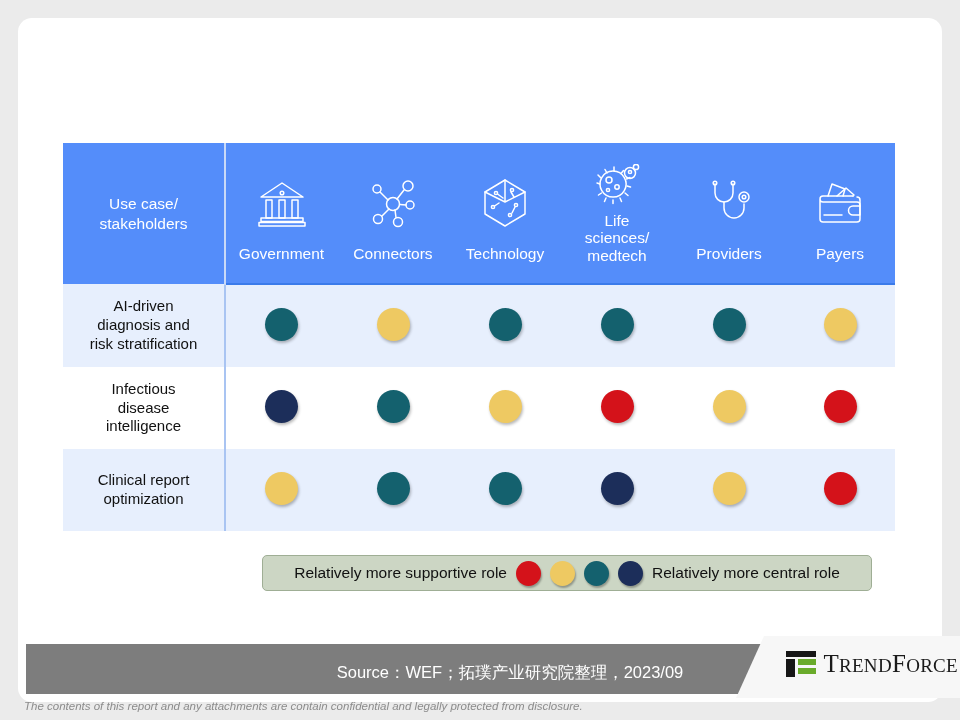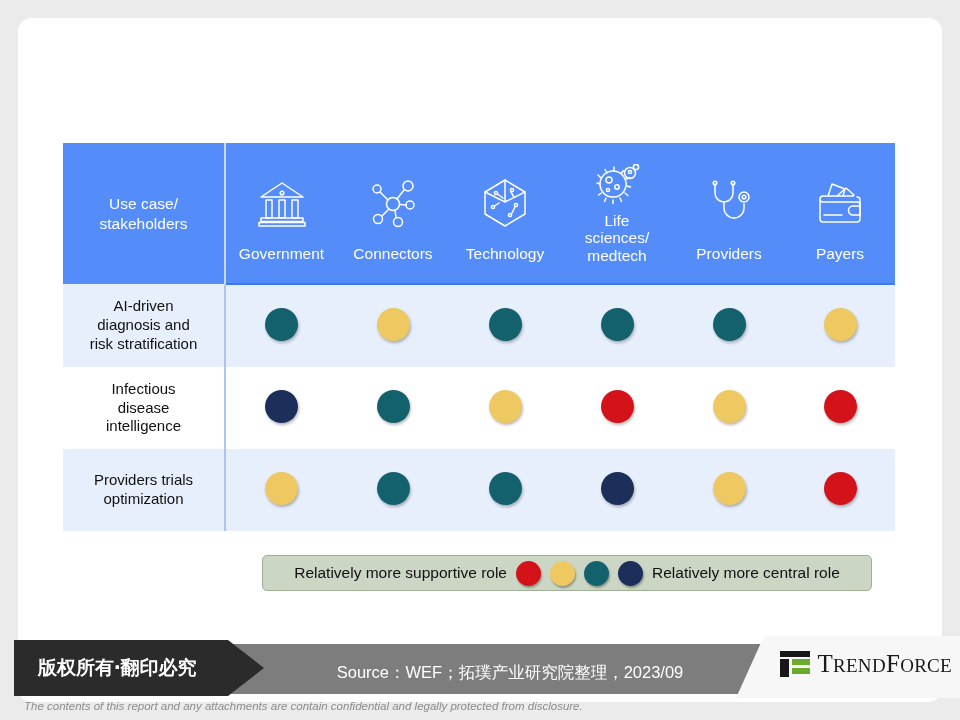--- a/index.html
+++ b/index.html
@@ -100,21 +100,21 @@
   #copy-tag span{
     color:#ffffff;font-size:19px;font-weight:bold;padding-left:24px;white-space:nowrap;
     font-family:"DejaVu Sans","Liberation Sans",sans-serif;
   }
   #tf-block{
     position:absolute;right:0;top:0;width:230px;height:62px;z-index:5;
     background:#f7f7f7;
     clip-path:polygon(34px 0,230px 0,230px 62px,6px 62px);
   }
   #tf-logo{
-    position:absolute;right:8px;top:14px;display:flex;align-items:center;gap:7px;z-index:6;
+    position:absolute;right:2px;top:14px;display:flex;align-items:center;gap:7px;z-index:6;
   }
   #tf-mark{width:30px;height:26px;position:relative;}
   #tf-mark .b1{position:absolute;left:0;top:0;width:30px;height:6px;background:#171717;}
   #tf-mark .b2{position:absolute;left:0;top:8px;width:9px;height:18px;background:#171717;}
   #tf-mark .b3{position:absolute;left:12px;top:8px;width:18px;height:6px;background:#6aab2b;}
   #tf-mark .b4{position:absolute;left:12px;top:17px;width:18px;height:6px;background:#6aab2b;}
   #tf-name{
     font-family:"Liberation Serif","DejaVu Serif",serif;font-size:25px;color:#1a1a1a;
     letter-spacing:.3px;white-space:nowrap;
   }
@@ -283,21 +283,21 @@
         <td class="data-cell"><span class="dot" style="background: rgb(28, 46, 90);"></span></td>
         <td class="data-cell"><span class="dot" style="background: rgb(20, 97, 110);"></span></td>
         <td class="data-cell"><span class="dot" style="background: rgb(238, 201, 98);"></span></td>
         <td class="data-cell"><span class="dot" style="background: rgb(212, 18, 26);"></span></td>
         <td class="data-cell"><span class="dot" style="background: rgb(238, 201, 98);"></span></td>
         <td class="data-cell"><span class="dot" style="background: rgb(212, 18, 26);"></span></td>
       </tr>
 
       <tr class="row-a">
         <td class="row-label">
-          <div>Providers trials</div>
+          <div>Clinical report</div>
           <div>optimization</div>
         </td>
         <td class="data-cell"><span class="dot" style="background: rgb(238, 201, 98);"></span></td>
         <td class="data-cell"><span class="dot" style="background: rgb(20, 97, 110);"></span></td>
         <td class="data-cell"><span class="dot" style="background: rgb(20, 97, 110);"></span></td>
         <td class="data-cell"><span class="dot" style="background: rgb(28, 46, 90);"></span></td>
         <td class="data-cell"><span class="dot" style="background: rgb(238, 201, 98);"></span></td>
         <td class="data-cell"><span class="dot" style="background: rgb(212, 18, 26);"></span></td>
       </tr>
     </tbody>
@@ -309,23 +309,20 @@
     <span class="lg-dot" style="background: rgb(238, 201, 98);"></span>
     <span class="lg-dot" style="background: rgb(20, 97, 110);"></span>
     <span class="lg-dot" style="background: rgb(28, 46, 90);"></span>
     <span class="lg-text">Relatively more central role</span>
   </div>
 </div>
 
 <div id="footer">
   <div id="src-bar"></div>
   <div id="src-text">Source：WEF；拓璞产业研究院整理，2023/09</div>
-  <div id="copy-tag">
-    <span>版权所有‧翻印必究</span>
-  </div>
   <div id="tf-block"></div>
   <div id="tf-logo">
     <div id="tf-mark">
       <div class="b1"></div>
         <div class="b2"></div>
         <div class="b3"></div>
         <div class="b4"></div>
     </div>
     <div id="tf-name">
       <span>T</span><span class="sm">REND</span><span>F</span><span class="sm">ORCE</span>

